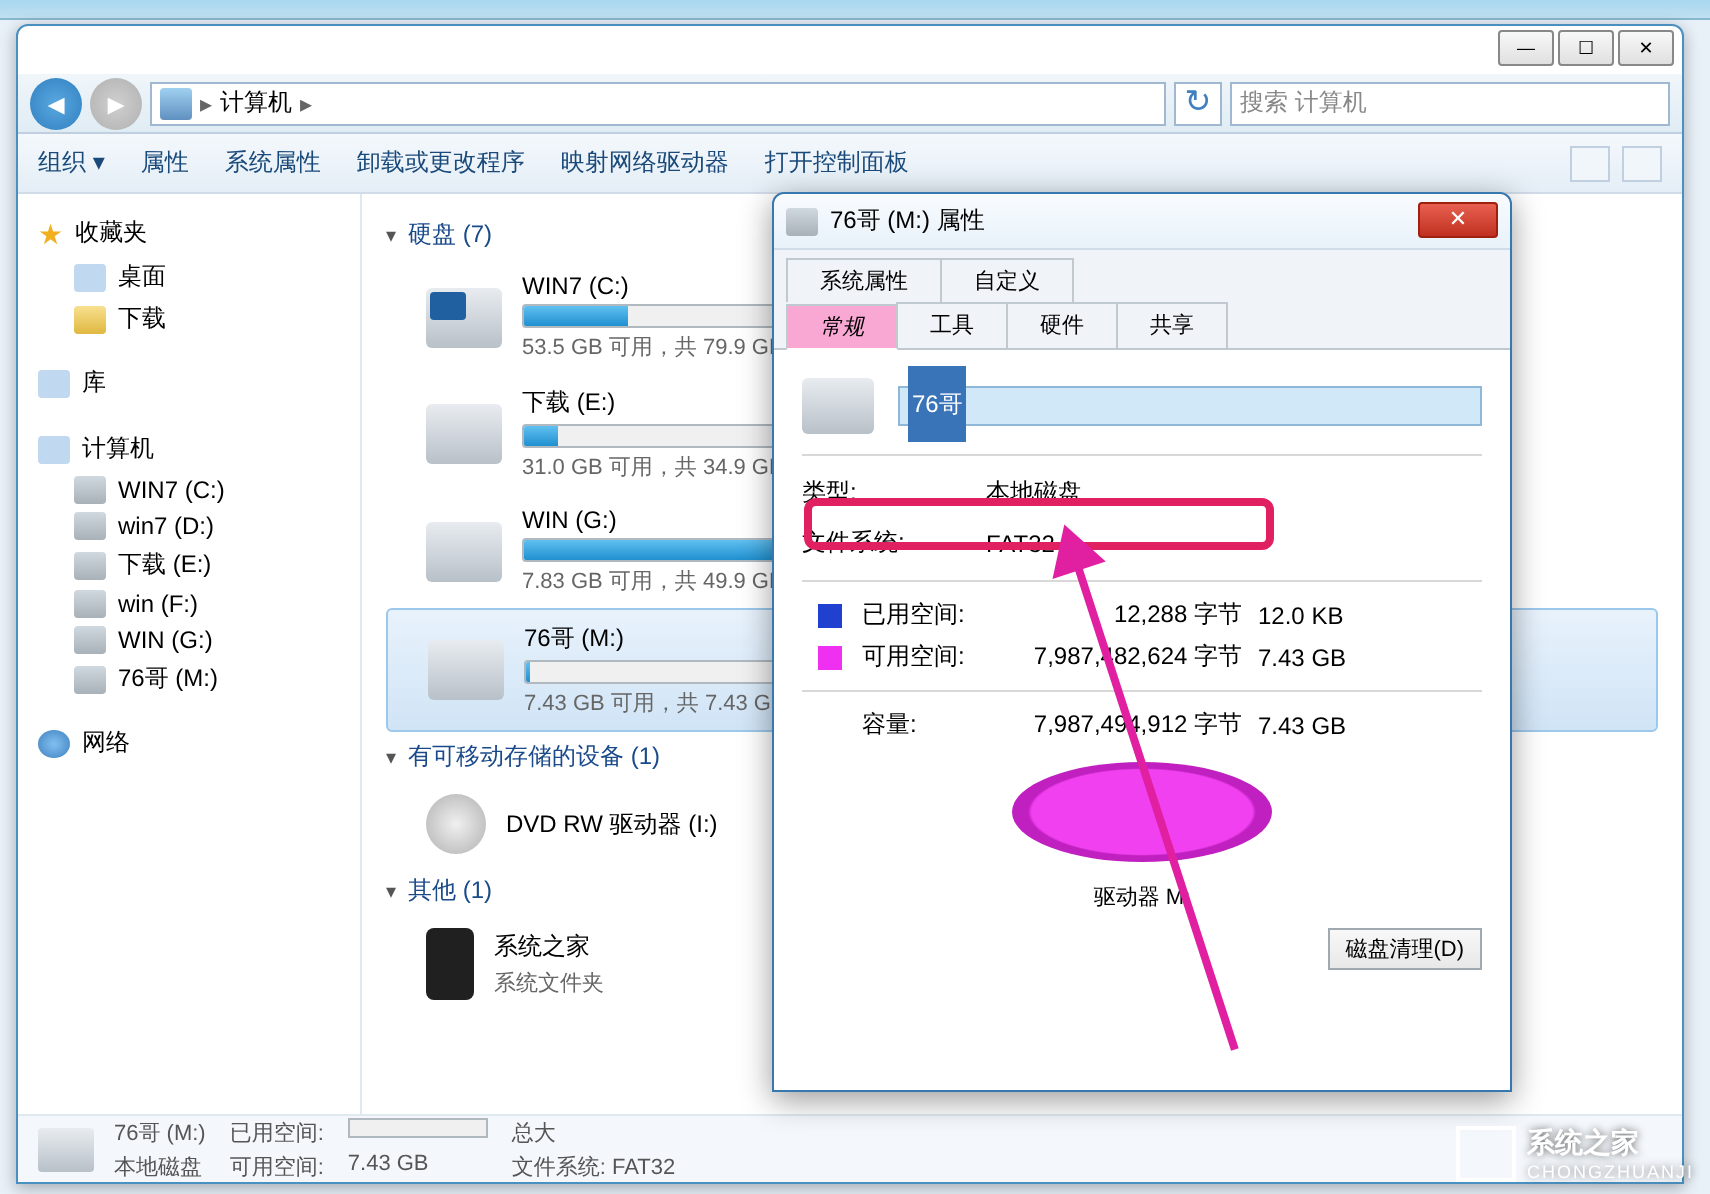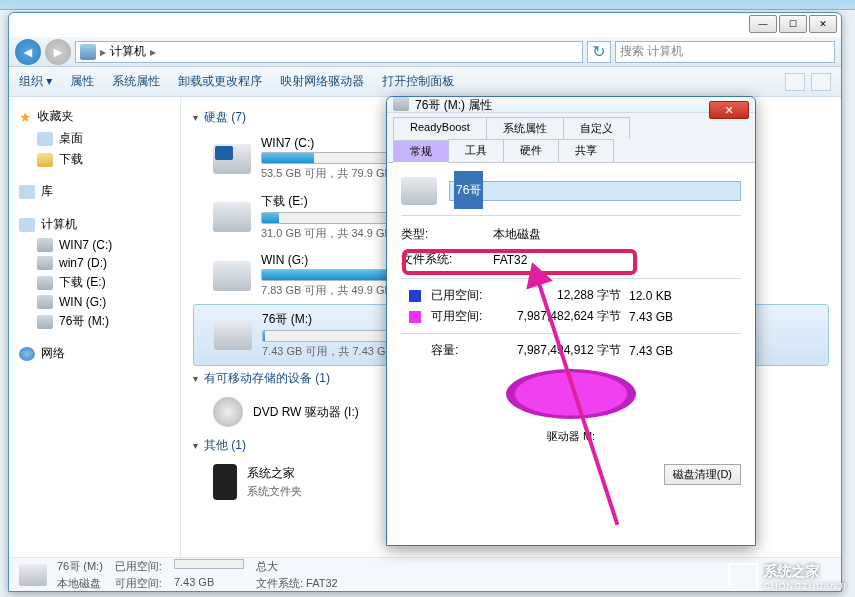--- a/index.html
+++ b/index.html
@@ -74,29 +74,29 @@
 .stat-grid { display:grid; grid-template-columns: auto auto auto auto; gap: 2px 12px; color:#555; }
 .stat-bar { width:70px; height:10px; border:1px solid #b0b8c0; background:#f0f0f0; }
 
 
 .propdlg {
   position:absolute; left:386px; top:96px; width:370px; height:450px;
   background:#fff; border:1px solid #3878b0; border-radius:6px 6px 0 0;
   box-shadow: 0 4px 16px rgba(0,0,0,0.4); font-size:12px;
 }
 .propdlg-title {
-  height:16px; background: linear-gradient(#f8fbfe,#e8f2fa); border-bottom:1px solid #d0dce8;
-  display:flex; align-items:flex-start; padding:0 6px; gap:6px; border-radius:6px 6px 0 0;
+  height:28px; background: linear-gradient(#f8fbfe,#e8f2fa); border-bottom:1px solid #d0dce8;
+  display:flex; align-items:center; padding:0 6px; gap:6px; border-radius:6px 6px 0 0;
 }
 .propdlg-title .pico { width:16px; height:14px; background:linear-gradient(#d0d8e0,#a8b0b8); border-radius:2px; }
 .propdlg-close { position:absolute; right:6px; top:4px; width:40px; height:18px; background:linear-gradient(#e86050,#c03020); border:1px solid #a02010; border-radius:2px; color:#fff; text-align:center; font-size:11px; line-height:16px; cursor:pointer; }
 
 .tabstrip { display:flex; flex-wrap:wrap; padding: 4px 6px 0; gap:0; border-bottom:1px solid #c0c8d0; background:#f0f4f8; }
 .tab { padding:3px 16px; border:1px solid #c0c8d0; border-bottom:none; background:#f0f4f8; margin-right:-1px; cursor:pointer; font-size:11px; }
-.tab.active { background:#c4b5fd; border-bottom:1px solid #fff; position:relative; top:1px; }
+.tab.active { background:#f9a8d4; border-bottom:1px solid #fff; position:relative; top:1px;font-style:italic; }
 .tabrow2 { width:100%; display:flex; }
 
 .propbody { padding: 10px 14px; }
 .prop-row { display:flex; align-items:center; gap:12px; padding:4px 0; }
 .prop-drive-icon { width:36px; height:28px; background:linear-gradient(#e8ecf0,#b8c0c8); border-radius:3px; }
 .prop-name-input { flex:1; height:20px; border:1px solid #8fb8d8; padding:0 4px; background:#d0e8f8; }
 .prop-name-input .sel { background:#3a74b8; color:#fff; padding:12px 2px; }
 .prop-hr { border:none; border-top:1px solid #d8d8d8; margin:6px 0; }
 .prop-label { width:80px; color:#000; }
 .prop-val { color:#000; }
@@ -195,20 +195,24 @@
             <span class="sb-icon drive"></span>
             <span>WIN7 (C:)</span>
           </div>
         <div class="sb-item">
             <span class="sb-icon drive"></span>
             <span>win7 (D:)</span>
           </div>
         <div class="sb-item">
             <span class="sb-icon drive"></span>
             <span>下载 (E:)</span>
+          </div>
+        <div class="sb-item">
+            <span class="sb-icon drive"></span>
+            <span>win (F:)</span>
           </div>
         <div class="sb-item">
             <span class="sb-icon drive"></span>
             <span>WIN (G:)</span>
           </div>
         <div class="sb-item">
             <span class="sb-icon drive"></span>
             <span>76哥 (M:)</span>
           </div>
       </div>
@@ -299,21 +303,20 @@
 </div>
 
 <div class="propdlg">
   <div class="propdlg-title">
     <span class="pico"></span>
     <span>76哥 (M:) 属性</span>
   </div>
   <div class="propdlg-close">✕</div>
 
   <div class="tabstrip">
-    <div class="tab">ReadyBoost</div>
     <div class="tab">系统属性</div>
     <div class="tab">自定义</div>
     <div class="tabrow2">
       <div class="tab active">常规</div>
       <div class="tab">工具</div>
       <div class="tab">硬件</div>
       <div class="tab">共享</div>
     </div>
   </div>
 

